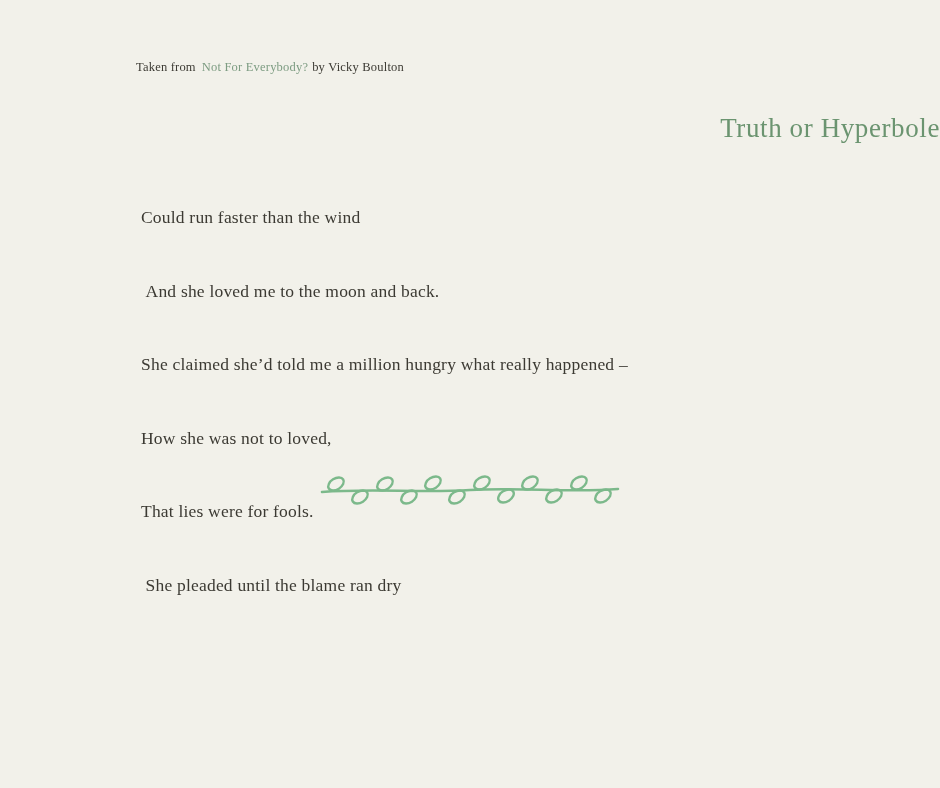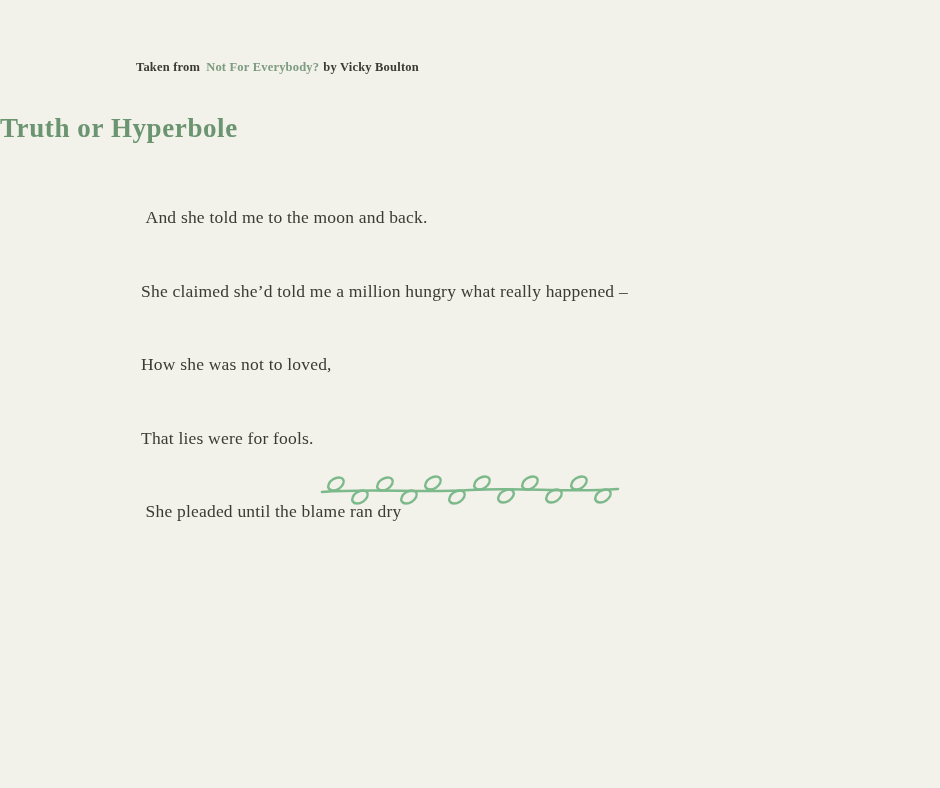--- a/index.html
+++ b/index.html
@@ -24,36 +24,35 @@
     inset: 0;
   }
   .attribution {
     position: absolute;
     left: 136px;
     top: 60px;
     font-size: 12.5px;
     color: var(--body-text);
     letter-spacing: 0.2px;
     white-space: nowrap;
-    font-weight: bold;
   }
   .attribution .book-title {
     color: var(--book-title-green);
     margin-left: 6px;
     margin-right: 4px;
   }
   .poem-title {
     position: absolute;
     left: 0;
     top: 113px;
     width: 100%;
     margin: 0;
-    text-align: left;
+    text-align: right;
     font-size: 27px;
-    font-weight: bold;
+    font-weight: normal;
     letter-spacing: 0.6px;
     color: var(--title-green);
   }
   .poem-body {
     position: absolute;
     left: 141px;
     top: 156px;
     font-size: 17.5px;
     line-height: 24.5px;
     color: var(--body-text);
@@ -75,21 +74,22 @@
 
 <div class="page">
 
   <div class="attribution">
     <span>Taken from</span><span class="book-title">Not For Everybody?</span><span>by Vicky Boulton</span>
   </div>
 
   <h1 class="poem-title">Truth or Hyperbole</h1>
 
   <div class="poem-body">
-    <div class="line"> And she told me to the moon and back.</div>
+    <div class="line">Could run faster than the wind</div>
+    <div class="line"> And she loved me to the moon and back.</div>
     <div class="line">She claimed she’d told me a million hungry what really happened –</div>
     <div class="line">How she was not to loved,</div>
     <div class="line">That lies were for fools.</div>
     <div class="line"> She pleaded until the blame ran dry</div>
     
     
     
   </div>
 
   <div class="vine-divider">

